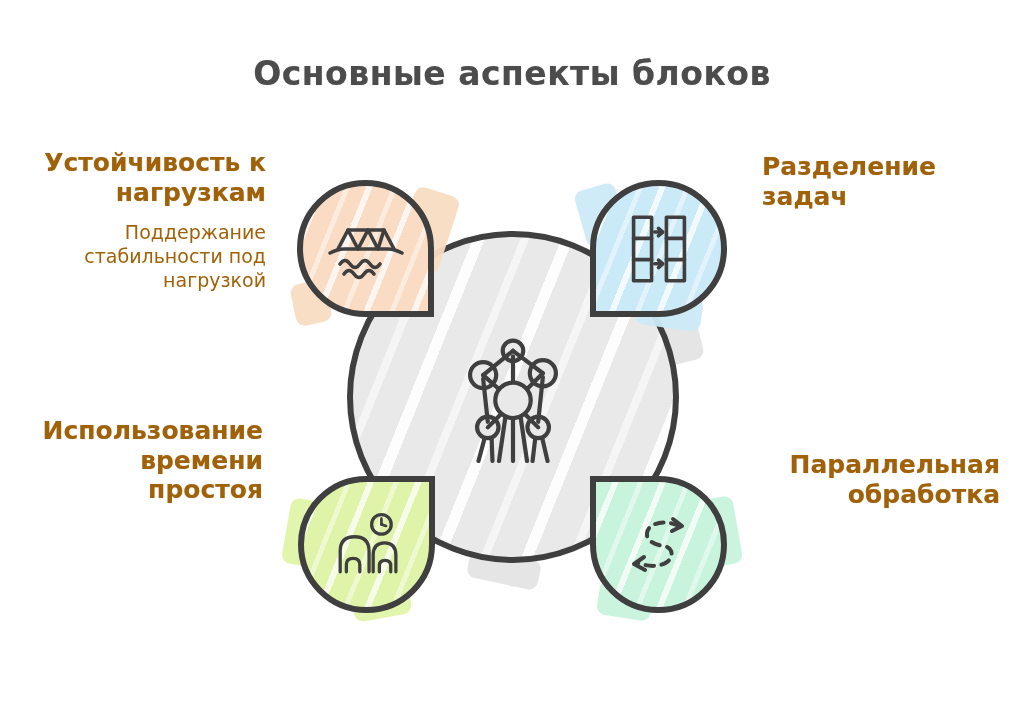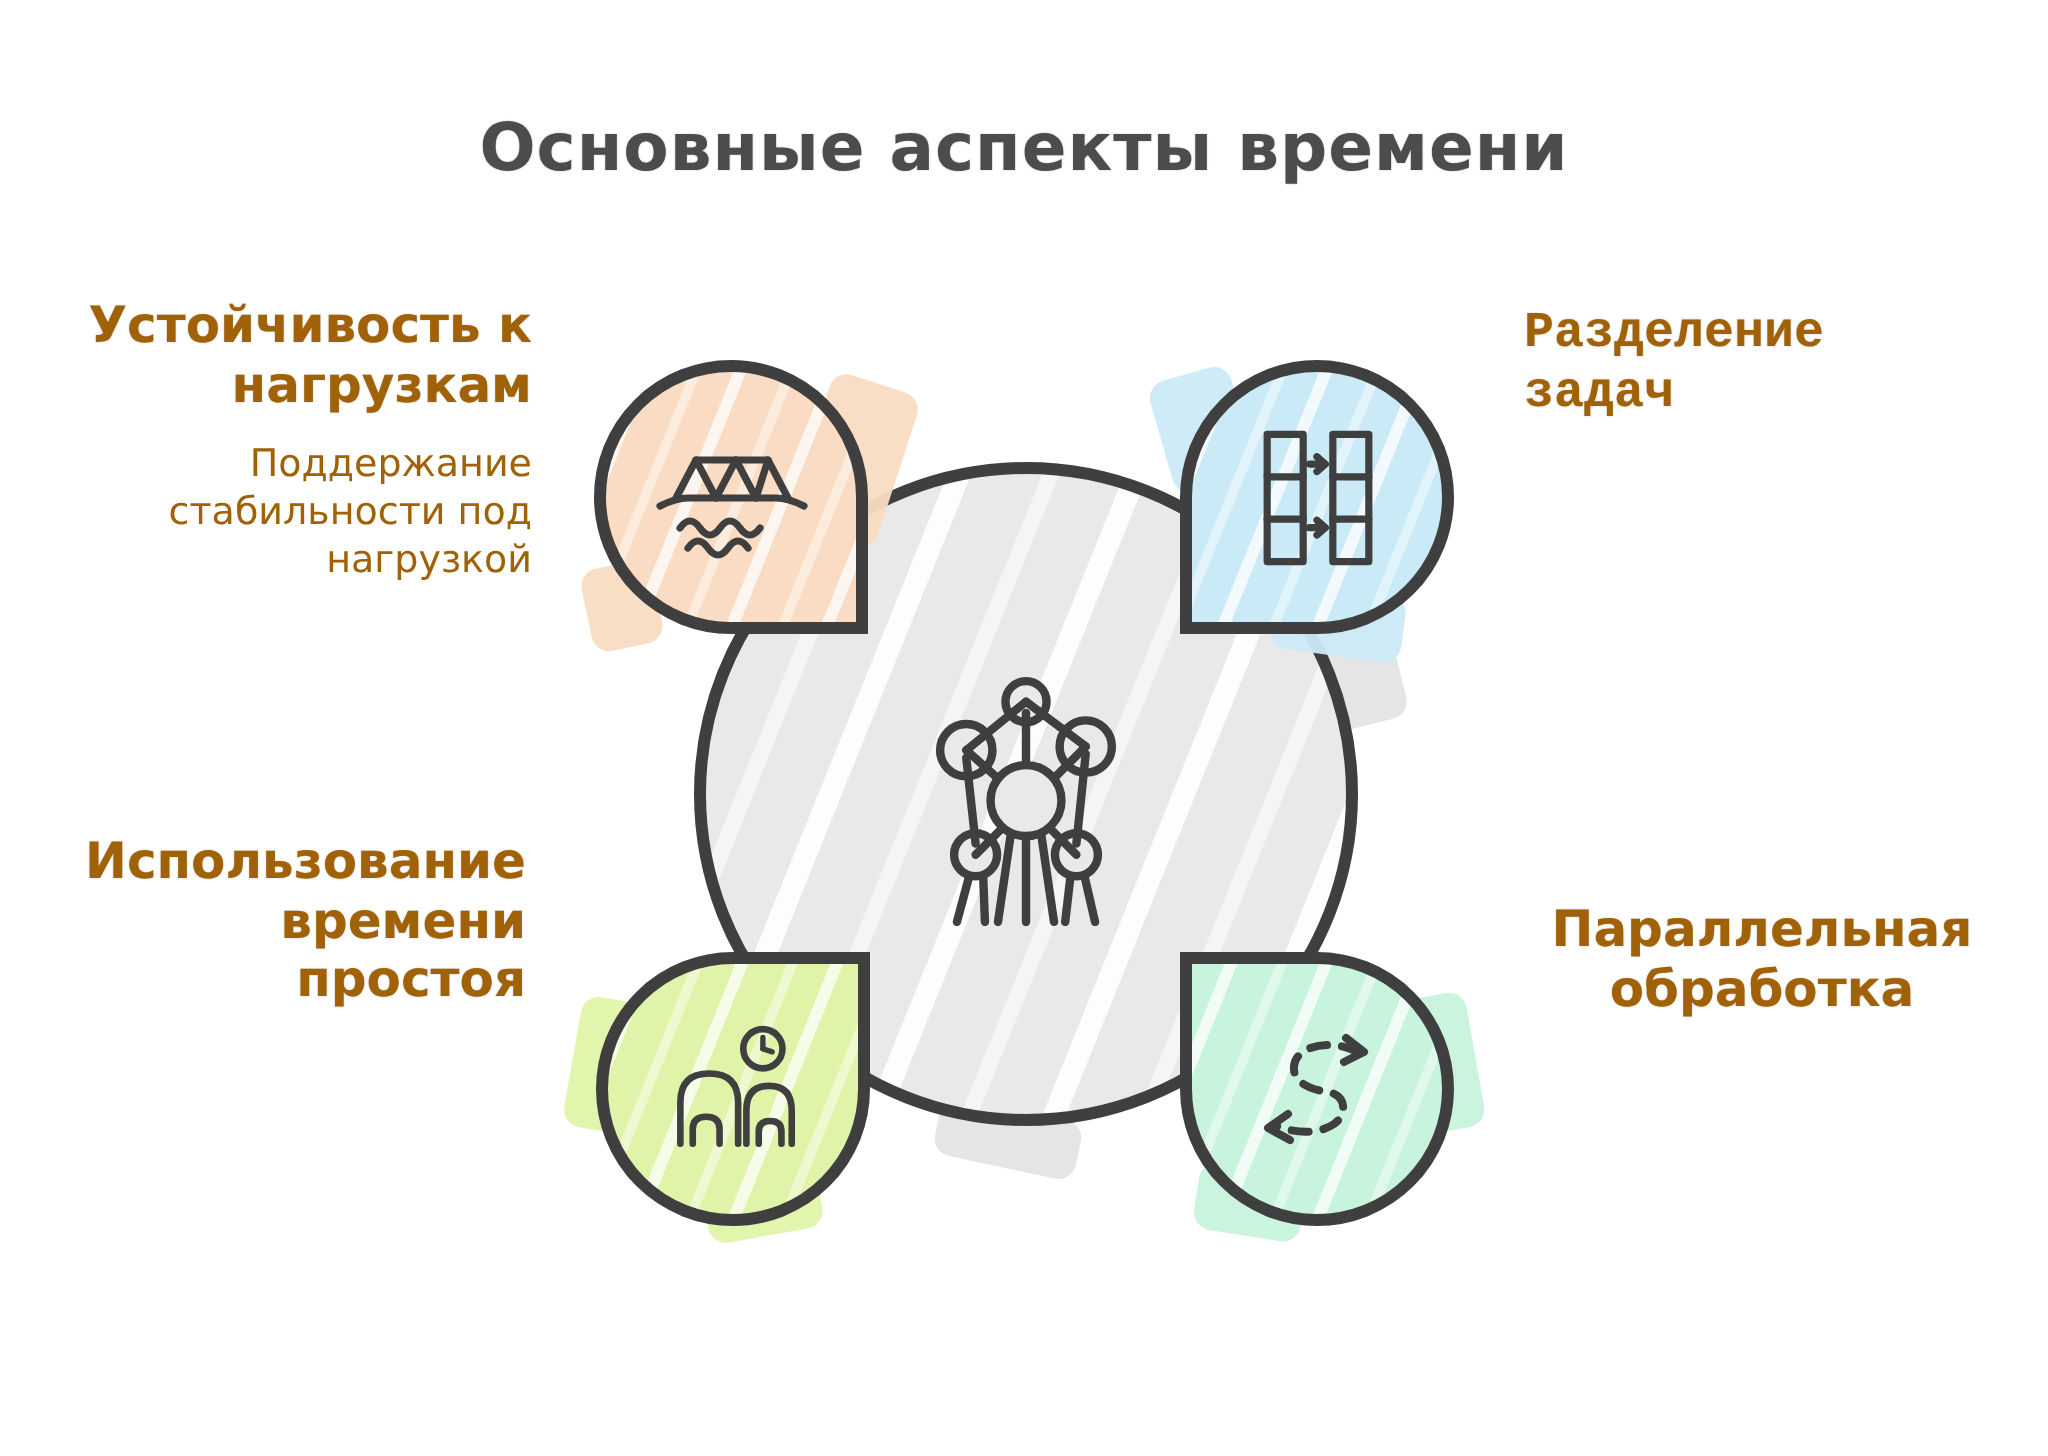--- a/index.html
+++ b/index.html
@@ -19,23 +19,23 @@
   .aspect-text h2{
     margin:0;font-size:25px;font-weight:700;color:#a16207;
     line-height:1.18;white-space:pre-line;
     text-shadow:0 0 1px rgba(71,71,71,.3);
   }
   .aspect-text p{
     margin:14px 0 0;font-size:19px;color:#a16207;
     line-height:1.26;white-space:pre-line;
   }
   .text-tl{top:148px;left:28px;text-align:right;}
-  .text-tr{top:152px;left:762px;text-align:left;font-family:Liberation Mono, monospace;}
+  .text-tr{top:152px;left:762px;text-align:left;}
   .text-bl{top:416px;left:25px;text-align:right;}
-  .text-br{top:450px;left:762px;text-align:center;}
+  .text-br{top:450px;left:762px;text-align:right;}
   
   .center-circle{
     position:absolute;left:347px;top:231px;width:332px;height:332px;
     box-sizing:border-box;border:6px solid #3F3F3F;border-radius:50%;
     background-color:#E9E9E9;
     background-image:repeating-linear-gradient(112deg,
       rgba(255,255,255,0) 0 30px,
       rgba(255,255,255,.9) 30px 41px,
       rgba(255,255,255,0) 41px 74px,
       rgba(255,255,255,.55) 74px 82px);
@@ -73,21 +73,21 @@
   .sp-c-2{left:650px;top:298px;width:48px;height:66px;transform:rotate(-14deg);background:#E4E4E4;}
   .sp-c-3{left:468px;top:554px;width:72px;height:30px;transform:rotate(12deg);background:#E4E4E4;}
   
   svg{display:block;}
   .ink{stroke:#3F3F3F;fill:none;stroke-linecap:round;stroke-linejoin:round;}
   .node{fill:#E9E9E9;stroke:#3F3F3F;}
 </style>
 </head>
 <body>
 
-<h1 class="title">Основные аспекты времени</h1>
+<h1 class="title">Основные аспекты блоков</h1>
 
 <div class="aspect-text text-tl">
   <h2>Устойчивость к
 нагрузкам</h2>
   <p>Поддержание
 стабильности под
 нагрузкой</p>
 </div>
 <div class="aspect-text text-tr">
   <h2>Разделение

